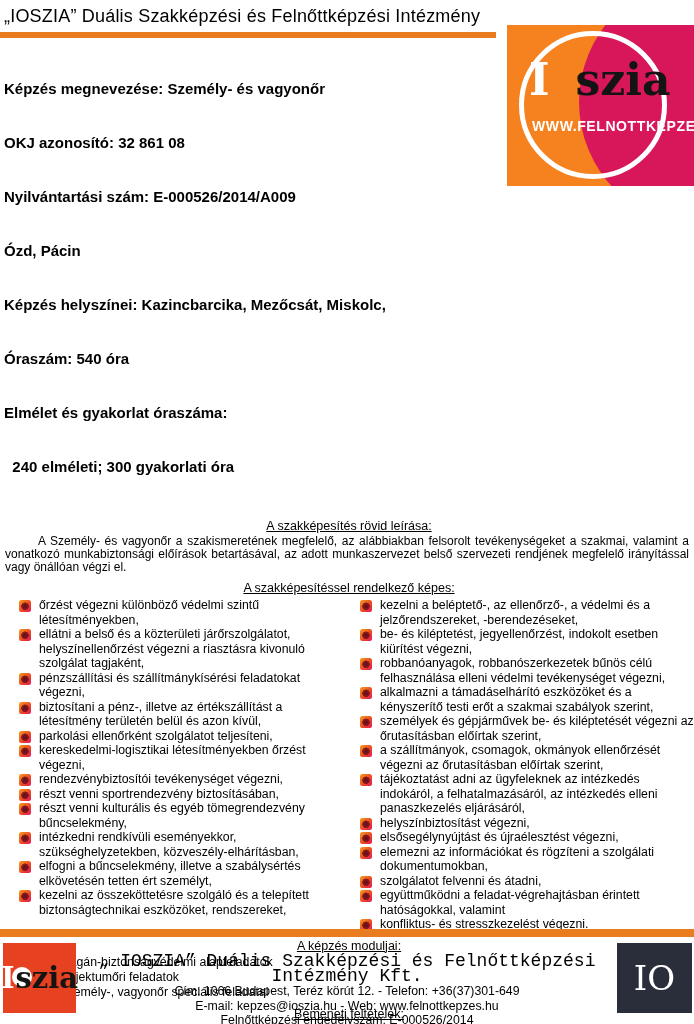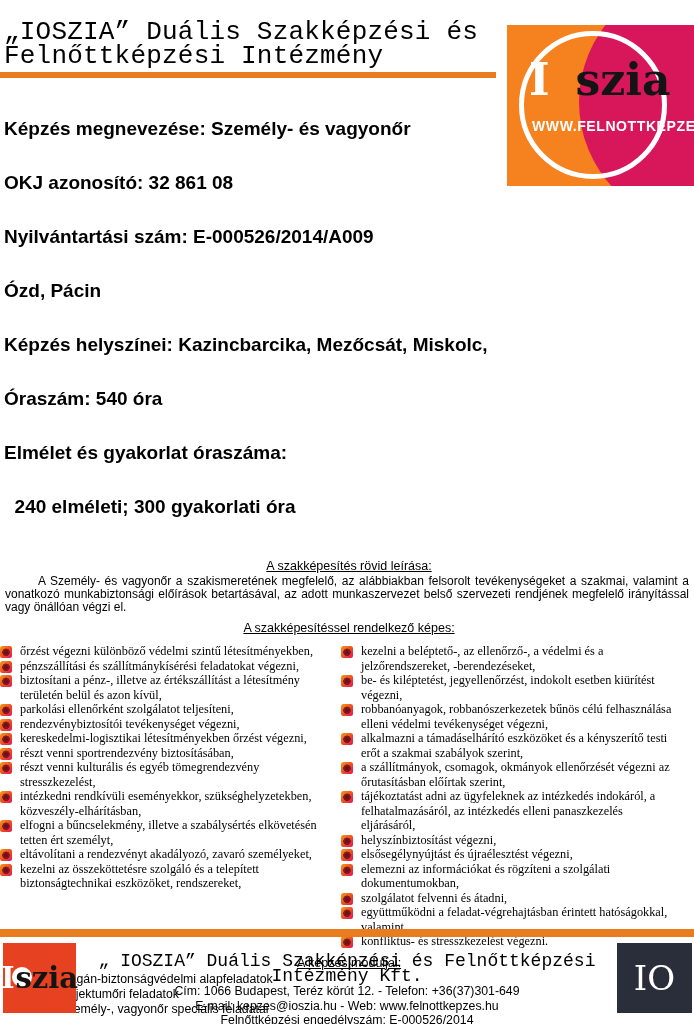--- a/index.html
+++ b/index.html
@@ -4,39 +4,39 @@
 <style>
   html,body{margin:0;padding:0;}
   body{background:#e9e9e9;}
   .page{
     position:relative; width:694px; height:1024px; margin:0 auto;
     background:#ffffff; overflow:hidden; color:#000;
     font-family:"Liberation Sans", sans-serif;
   }
   
   .page-title{
-    font-family:Liberation Mono, monospace;
-    font-size:26px; line-height:24px; padding:20px 0 0 4px; letter-spacing:.2px;
+    font-family:Liberation Sans, sans-serif;
+    font-size:18px; line-height:24px; padding:4px 0 0 4px; letter-spacing:.2px;
   }
   .title-rule{ width:496px; height:6px; margin-top:4px; background:var(--orange-bar,#E87C1E); }
-  .info-block{ margin:6px 0 0 4px; width:498px; font-weight:bold; font-size:19px; line-height:18px; white-space:pre-wrap; }
+  .info-block{ margin:6px 0 0 4px; width:498px; font-weight:bold; font-size:15px; line-height:18px; white-space:pre-wrap; }
   
   .logo{ position:absolute; left:507px; top:25px; width:198px; height:161px; background:var(--logo-orange,#F5821F); overflow:hidden; }
   .logo-blob{ position:absolute; left:72px; top:-48px; width:250px; height:250px; border-radius:50%; background:var(--logo-crimson,#D8175A); }
   .logo-ring{ position:absolute; left:12px; top:6px; width:148px; height:148px; border:5px solid #fff; border-radius:50%; box-sizing:border-box; }
   .logo-text{ position:absolute; left:22px; top:32px; font-family:"DejaVu Serif", serif; font-weight:bold; font-size:44px; line-height:46px; }
   .logo-text .li{ color:#fff; }
   .logo-text .lo{ display:inline-block; width:22px; height:22px; border-radius:50%; background:var(--logo-orange,#F5821F); margin:0 1px 2px 3px; }
   .logo-text .ls{ color:#141414; }
   .logo-site{ position:absolute; left:25px; top:93px; color:#fff; font-size:14px; font-weight:bold; letter-spacing:.6px; }
   
   .sec-head{ font-size:12.5px; text-decoration:underline; margin:7px 0 2px 4px;text-align:center; }
   .desc-par{ font-size:12px; line-height:13px; text-align:justify; text-indent:33px; margin:1px 5px 4px 5px; }
   
-  .cap-columns{ display:flex; margin-top:9px;font-family:Liberation Serif, serif; }
+  .cap-columns{ display:flex; padding-left:19px; margin-top:3px; }
   .cap-col{ box-sizing:border-box; }
   .cap-col.left{ width:341px; padding-right:16px; }
   .cap-col.right{ width:334px; }
   .bullet-item{ display:flex; align-items:flex-start; }
   .bullet-icon{
     width:12px; height:12px; flex:0 0 12px; margin:2px 8px 0 0; border-radius:2.5px;
     background:
       radial-gradient(circle at 50% 52%, var(--bullet-ring,#70101C) 0 2px, rgba(112,16,28,.85) 2px 3.5px, rgba(0,0,0,0) 4px),
       linear-gradient(135deg, var(--bullet-orange,#F69B1D) 0%, #EE4B23 55%, var(--bullet-pink,#E3145A) 100%);
   }
@@ -101,57 +101,57 @@
   <section>
     <div class="sec-head">A szakképesítéssel rendelkező képes:</div>
     <div class="cap-columns">
       <div class="cap-col left">
           <div class="bullet-item">
             <span class="bullet-icon"></span>
             <span class="bullet-text">őrzést végezni különböző védelmi szintű létesítményekben,</span>
           </div>
           <div class="bullet-item">
             <span class="bullet-icon"></span>
+            <span class="bullet-text">ellátni a belső és a közterületi járőrszolgálatot, helyszínellenőrzést végezni a riasztásra kivonuló szolgálat tagjaként,</span>
+          </div>
+          <div class="bullet-item">
+            <span class="bullet-icon"></span>
             <span class="bullet-text">pénzszállítási és szállítmánykísérési feladatokat végezni,</span>
           </div>
           <div class="bullet-item">
             <span class="bullet-icon"></span>
             <span class="bullet-text">biztosítani a pénz-, illetve az értékszállítást a létesítmény területén belül és azon kívül,</span>
           </div>
           <div class="bullet-item">
             <span class="bullet-icon"></span>
             <span class="bullet-text">parkolási ellenőrként szolgálatot teljesíteni,</span>
           </div>
           <div class="bullet-item">
             <span class="bullet-icon"></span>
+            <span class="bullet-text">kereskedelmi-logisztikai létesítményekben őrzést végezni,</span>
+          </div>
+          <div class="bullet-item">
+            <span class="bullet-icon"></span>
             <span class="bullet-text">rendezvénybiztosítói tevékenységet végezni,</span>
           </div>
           <div class="bullet-item">
             <span class="bullet-icon"></span>
-            <span class="bullet-text">kereskedelmi-logisztikai létesítményekben őrzést végezni,</span>
-          </div>
-          <div class="bullet-item">
-            <span class="bullet-icon"></span>
             <span class="bullet-text">részt venni sportrendezvény biztosításában,</span>
           </div>
           <div class="bullet-item">
             <span class="bullet-icon"></span>
-            <span class="bullet-text">részt venni kulturális és egyéb tömegrendezvény stresszkezelést,</span>
+            <span class="bullet-text">részt venni kulturális és egyéb tömegrendezvény bűncselekmény,</span>
           </div>
           <div class="bullet-item">
             <span class="bullet-icon"></span>
             <span class="bullet-text">intézkedni rendkívüli eseményekkor, szükséghelyzetekben, közveszély-elhárításban,</span>
           </div>
           <div class="bullet-item">
             <span class="bullet-icon"></span>
             <span class="bullet-text">elfogni a bűncselekmény, illetve a szabálysértés elkövetésén tetten ért személyt,</span>
-          </div>
-          <div class="bullet-item">
-            <span class="bullet-icon"></span>
-            <span class="bullet-text">eltávolítani a rendezvényt akadályozó, zavaró személyeket,</span>
           </div>
           <div class="bullet-item">
             <span class="bullet-icon"></span>
             <span class="bullet-text">kezelni az összeköttetésre szolgáló és a telepített biztonságtechnikai eszközöket, rendszereket,</span>
           </div>
         </div>
       <div class="cap-col right">
           <div class="bullet-item">
             <span class="bullet-icon"></span>
             <span class="bullet-text">kezelni a beléptető-, az ellenőrző-, a védelmi és a jelzőrendszereket, -berendezéseket,</span>
@@ -160,20 +160,24 @@
             <span class="bullet-icon"></span>
             <span class="bullet-text">be- és kiléptetést, jegyellenőrzést, indokolt esetben kiürítést végezni,</span>
           </div>
           <div class="bullet-item">
             <span class="bullet-icon"></span>
             <span class="bullet-text">robbanóanyagok, robbanószerkezetek bűnös célú felhasználása elleni védelmi tevékenységet végezni,</span>
           </div>
           <div class="bullet-item">
             <span class="bullet-icon"></span>
             <span class="bullet-text">alkalmazni a támadáselhárító eszközöket és a kényszerítő testi erőt a szakmai szabályok szerint,</span>
+          </div>
+          <div class="bullet-item">
+            <span class="bullet-icon"></span>
+            <span class="bullet-text">személyek és gépjárművek be- és kiléptetését végezni az őrutasításban előírtak szerint,</span>
           </div>
           <div class="bullet-item">
             <span class="bullet-icon"></span>
             <span class="bullet-text">a szállítmányok, csomagok, okmányok ellenőrzését végezni az őrutasításban előírtak szerint,</span>
           </div>
           <div class="bullet-item">
             <span class="bullet-icon"></span>
             <span class="bullet-text">tájékoztatást adni az ügyfeleknek az intézkedés indokáról, a felhatalmazásáról, az intézkedés elleni panaszkezelés eljárásáról,</span>
           </div>
           <div class="bullet-item">

